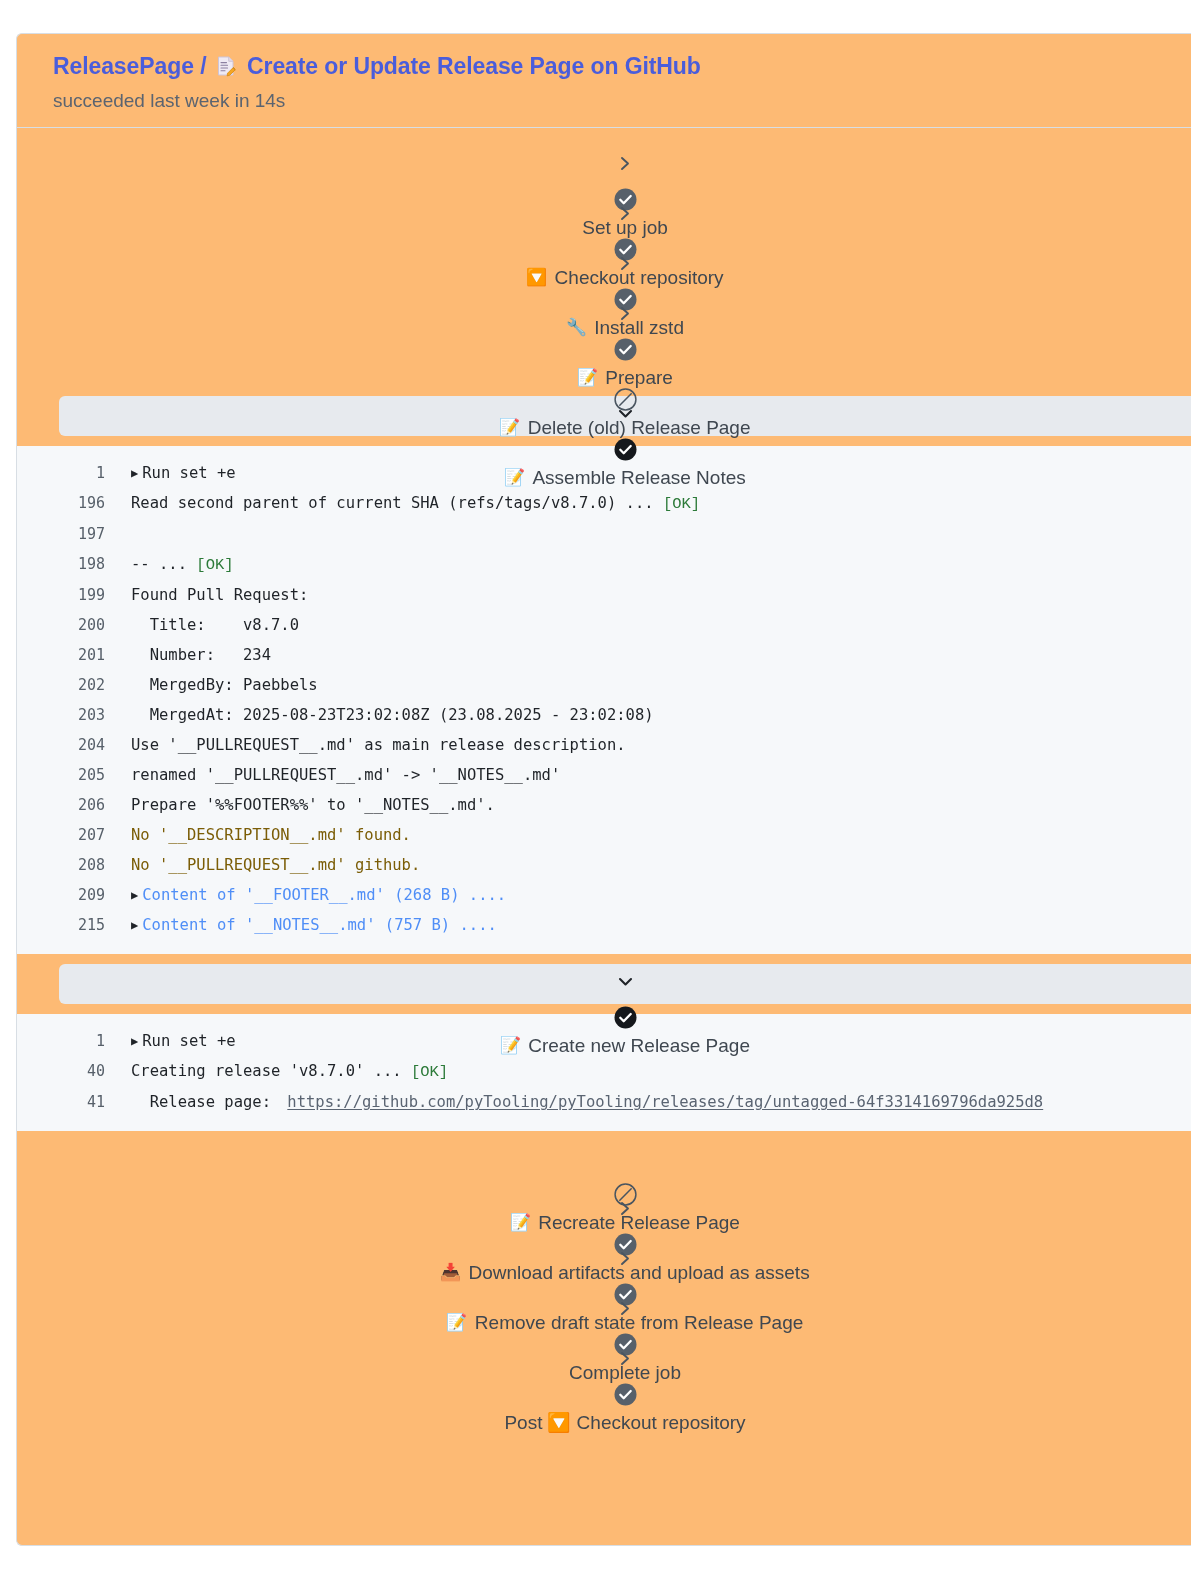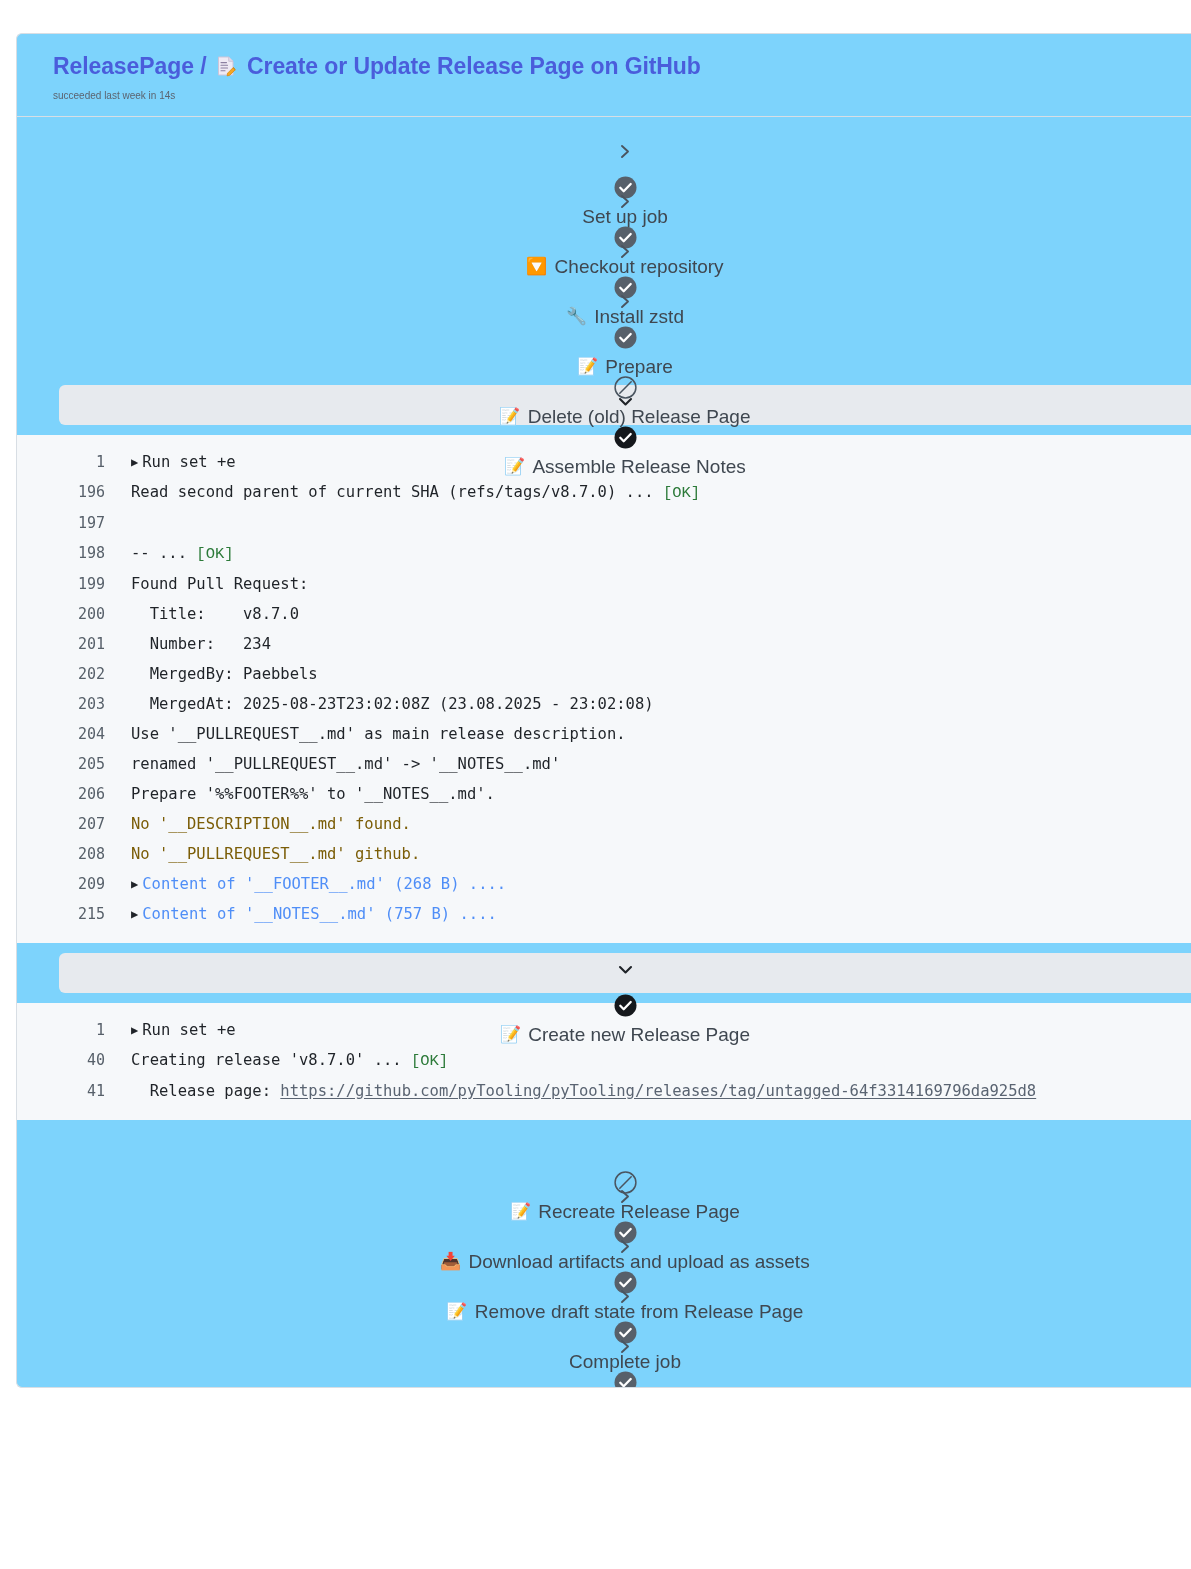--- a/index.html
+++ b/index.html
@@ -6,22 +6,22 @@
   html, body {
     margin: 0; padding: 0;
     background: #ffffff;
     font-family: "Liberation Sans", sans-serif;
   }
   body { width: 1191px; height: 1569px; overflow: hidden; }
 
   .page {
     position: absolute;
     left: 16px; top: 33px;
-    width: 1175px; height: 1355px;
-    background: #7dd3fc;
+    width: 1175px; height: 1513px;
+    background: #fdba74;
     border: 1px solid #d8dee4;
     border-right: none;
     border-radius: 6px 0 0 6px;
     overflow: hidden;
   }
 
   
   .job-header {
     padding: 18px 0 14px 36px;
     border-bottom: 1px solid #d8dee4;
@@ -35,21 +35,21 @@
     letter-spacing: -0.1px;
   }
   .job-title .sep { font-weight: bold; }
   .job-title .memo-icon {
     display: inline-block;
     vertical-align: -3px;
     margin: 0 4px 0 2px;
   }
   .job-subtitle {
     margin-top: 5px;
-    font-size: 10px;
+    font-size: 19px;
     color: #5b6470;
     line-height: 1.3;
   }
 
   
   .steps { padding: 8px 0 20px 0; }
 
   .step-row {
     display: flex;
     align-items: center;
@@ -136,20 +136,21 @@
     margin-right: 4px;
     vertical-align: 1px;
   }
   .ok { color: #2c7a39; font-family: Liberation Mono, monospace; }
   .warn { color: #7b5d07; }
   .grp { color: #4f8ef7; }
   .lnk {
     color: #5a6472;
     text-decoration: underline;
     text-underline-offset: 2px;
+    margin-left: 7px;
   }
 </style>
 </head>
 <body>
 
 <div class="page">
 
   <div class="job-header">
     <div class="job-title">
       <span>ReleasePage</span>

